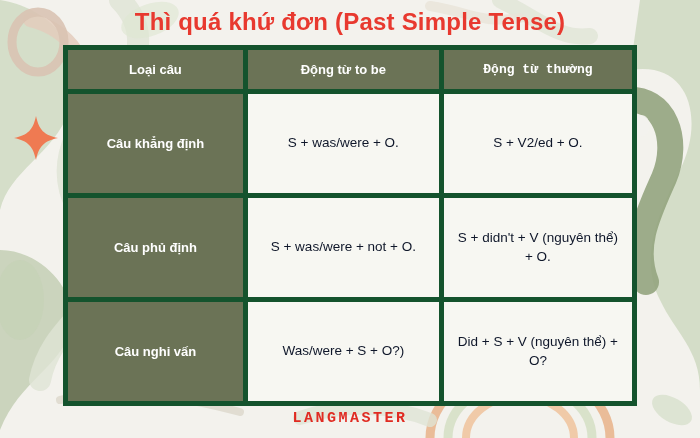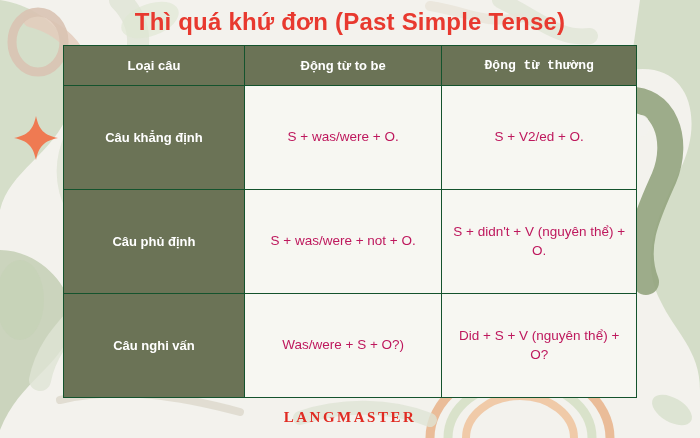--- a/index.html
+++ b/index.html
@@ -47,42 +47,42 @@
     width: 574px;
     z-index: 4;
   }
   table.grammar {
     border-collapse: collapse;
     width: 100%;
     table-layout: fixed;
     background: #f7f7f2;
   }
   table.grammar th, table.grammar td {
-    border: 1px solid #14532d;
+    border: 5px solid #14532d;
   }
   table.grammar thead th {
     background: #6b7356;
     color: #ffffff;
     font-size: 13px;
     font-weight: bold;
     height: 35px;
     padding: 2px 4px;
     text-align: center;
   }
   td.rowhead {
     background: #6b7356;
     color: #ffffff;
     font-size: 13px;
     font-weight: bold;
     text-align: center;
     padding: 4px 21px;
   }
   td.cell {
     background: #f7f7f2;
-    color: #be185d;
+    color: #0f172a;
     font-size: 13.5px;
     text-align: center;
     padding: 6px 10px;
     line-height: 1.35;
   }
   tbody tr {
     height: 104px;
   }
   .col1 { width: 31.5%; }
   .col2 { width: 34.5%; }
@@ -94,21 +94,21 @@
     top: 408px;
     width: 700px;
     text-align: center;
     z-index: 6;
   }
   .footer-logo .brand {
     font-size: 15px;
     font-weight: bold;
     color: #e02b22;
     letter-spacing: 2.5px;
-    font-family: Liberation Serif, serif;
+    font-family: Liberation Mono, monospace;
   }
   .spark {
     position: absolute;
     left: 14px;
     top: 116px;
     width: 44px;
     height: 44px;
     z-index: 3;
   }
 </style>

